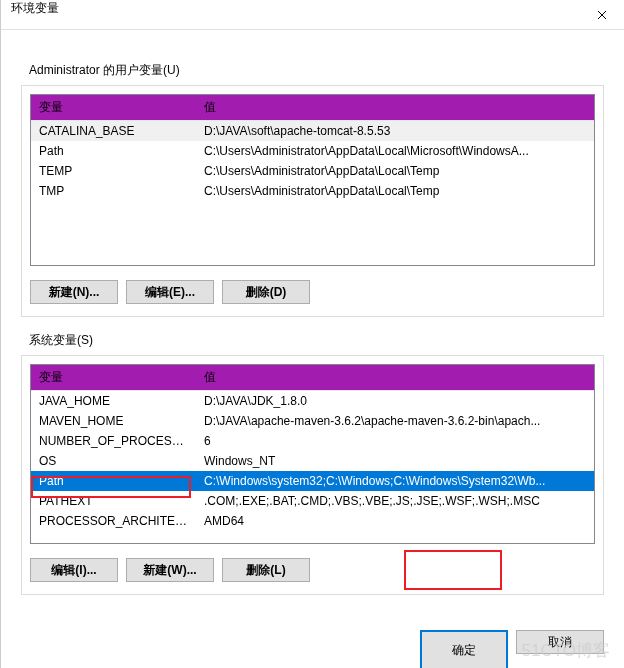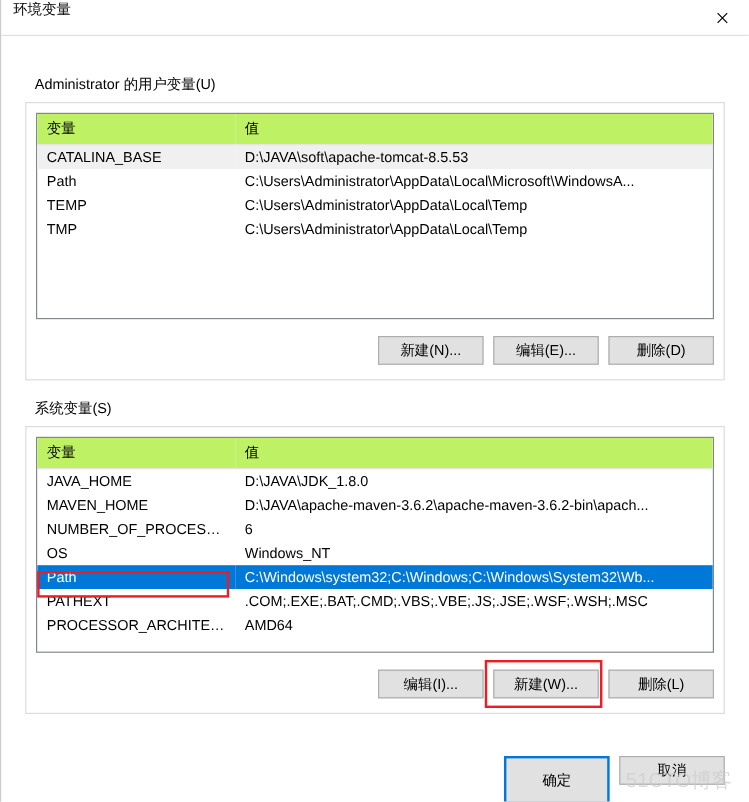--- a/index.html
+++ b/index.html
@@ -8,27 +8,27 @@
   .titlebar { display: flex; justify-content: space-between; height: 30px; border-bottom: 1px solid #e0e0e0; padding: 0 0 0 10px; }
   .titlebar .title { }
   .titlebar .close { width: 45px; height: 30px; display: flex; align-items: center; justify-content: center; cursor: pointer; }
   .titlebar .close svg { stroke: #000; }
   .content { padding: 20px 20px 10px 20px; }
   .group { border: 1px solid #dcdcdc; margin-bottom: 15px; position: relative; }
   .group-label { margin: 12px 0 6px 8px; }
   .table-wrap { border: 1px solid #828790; margin: 8px 8px 0 8px; height: 172px; overflow-y: scroll; background: #fff; position: relative; }
   .table-wrap.sys { height: 180px; }
   .table { width: 100%; border-collapse: collapse; }
-  .table th { text-align: left; font-weight: normal; padding: 4px 8px; border-bottom: 1px solid #e5e5e5; background: #bef264; position: sticky; top: 0; }
+  .table th { text-align: left; font-weight: normal; padding: 4px 8px; border-bottom: 1px solid #e5e5e5; background: #a21caf; position: sticky; top: 0; }
   .table th:first-child { width: 165px; }
   .table td { padding: 3px 8px; white-space: nowrap; overflow: hidden; text-overflow: ellipsis; max-width: 0; }
   .table td:first-child { width: 165px; }
   .table tr.sel td { background: #0078d7; color: #fff; }
   .table tr.hl td { background: #f0f0f0; }
-  .btn-row { display: flex; justify-content: flex-end; gap: 8px; padding: 14px 8px 12px 8px; }
+  .btn-row { display: flex; gap: 8px; padding: 14px 8px 12px 8px; font-weight: bold; }
   .btn { width: 88px; height: 24px; border: 1px solid #adadad; background: #e1e1e1; display: flex; align-items: center; justify-content: center; cursor: pointer; }
   .footer { display: flex; justify-content: flex-end; gap: 8px; padding: 10px 20px 14px 20px; }
   .btn.primary { border: 2px solid #0078d7; background: #e1e1e1; height: 40px; }
   .redbox { position: absolute; border: 2px solid #ee1c25; pointer-events: none; }
   .watermark { position: absolute; bottom: 6px; right: 14px; color: #ccc; font-size: 17px; opacity: .7; }
   ::-webkit-scrollbar { width: 17px; background: #f0f0f0; }
   ::-webkit-scrollbar-thumb { background: #cdcdcd; }
 </style>
 </head>
 <body>

